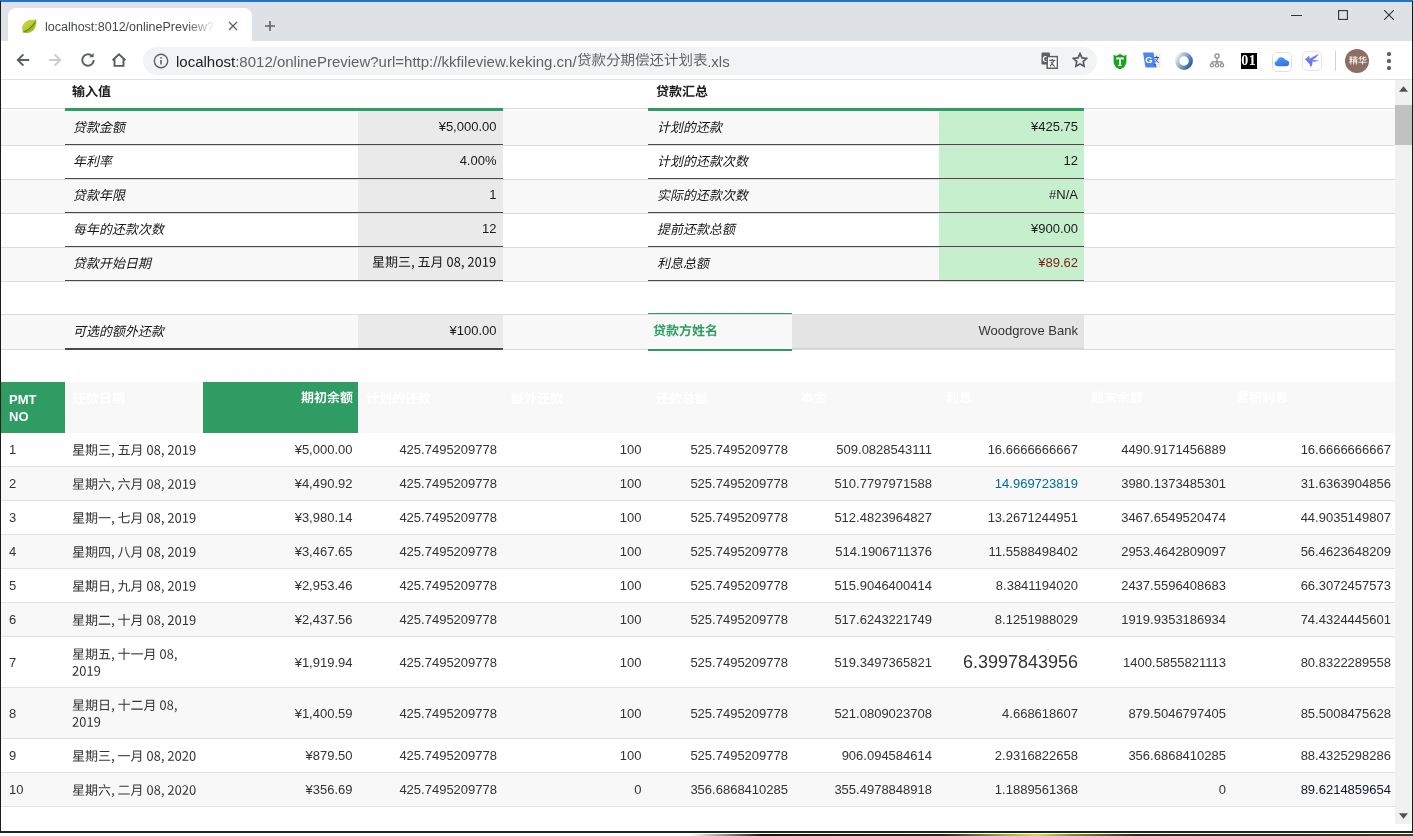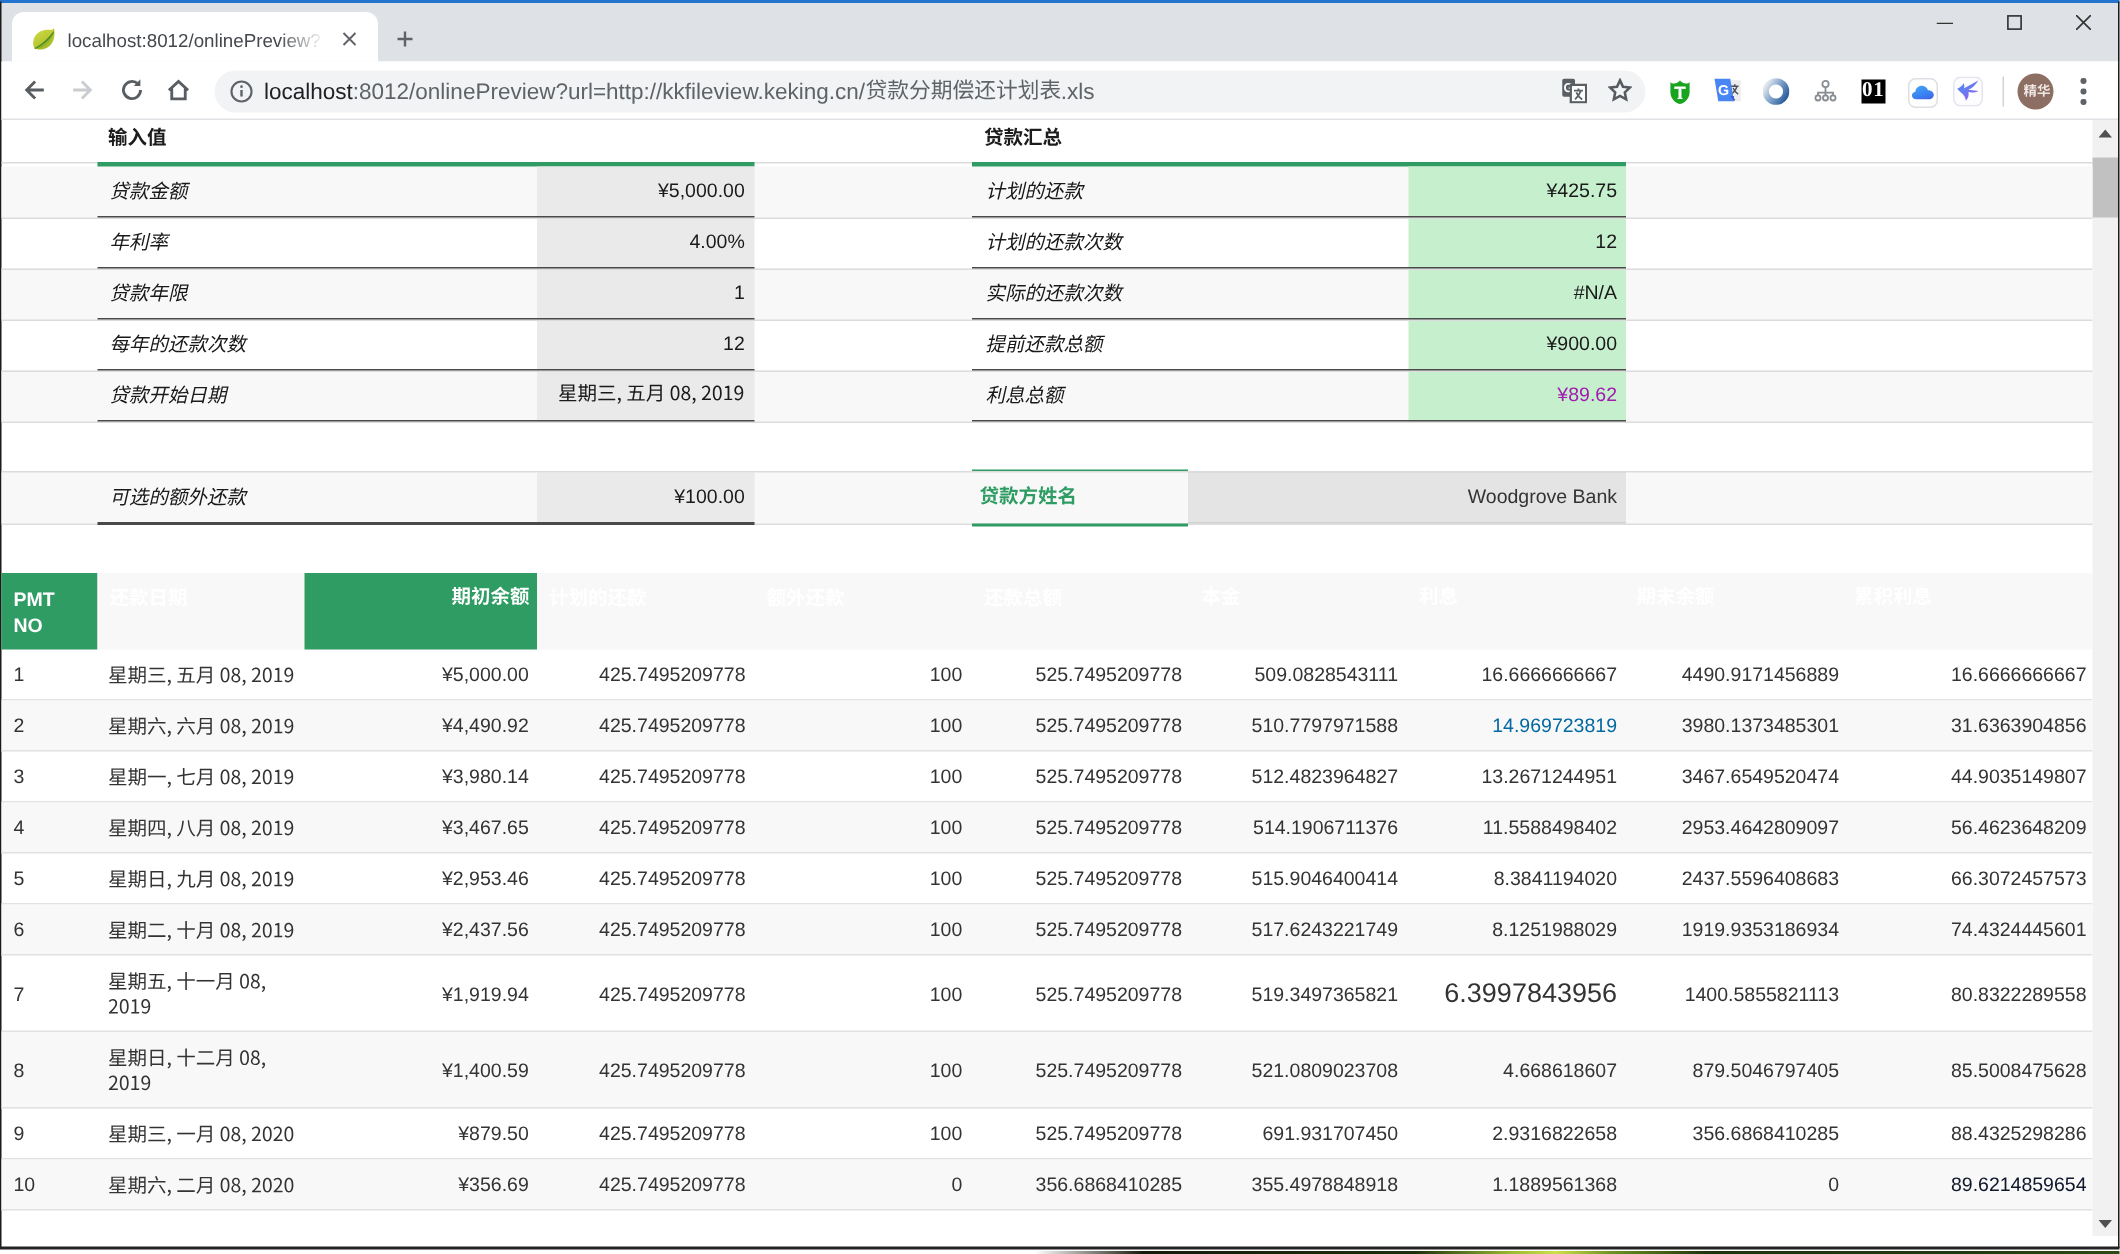--- a/index.html
+++ b/index.html
@@ -427,21 +427,21 @@
       <use href="#gR30" x="7893"></use>
       <use href="#gR31" x="8448"></use>
       <use href="#gR39" x="9003"></use>
     </g>
   </svg>
 <div style="position:absolute;top:320.95px;font-size:13px;line-height:19.5px;color:#1a1a1a;white-space:nowrap;right:916.5px;text-align:right;">¥100.00</div>
 <div style="position:absolute;top:116.95px;font-size:13px;line-height:19.5px;color:#1a1a1a;white-space:nowrap;right:335px;text-align:right;">¥425.75</div>
 <div style="position:absolute;top:150.95px;font-size:13px;line-height:19.5px;color:#1a1a1a;white-space:nowrap;right:335px;text-align:right;">12</div>
 <div style="position:absolute;top:184.95px;font-size:13px;line-height:19.5px;color:#1a1a1a;white-space:nowrap;right:335px;text-align:right;">#N/A</div>
 <div style="position:absolute;top:218.95px;font-size:13px;line-height:19.5px;color:#1a1a1a;white-space:nowrap;right:335px;text-align:left;">¥900.00</div>
-<div style="position:absolute;top:252.95px;font-size:13px;line-height:19.5px;color:#a21caf;white-space:nowrap;right:335px;text-align:right;">¥89.62</div>
+<div style="position:absolute;top:252.95px;font-size:13px;line-height:19.5px;color:#7f1d1d;white-space:nowrap;right:335px;text-align:right;">¥89.62</div>
 <div style="position:absolute;top:320.95px;font-size:13px;line-height:19.5px;color:#333;white-space:nowrap;right:335px;text-align:right;">Woodgrove Bank</div>
 <div style="position:absolute;left:1px;top:382px;width:64px;height:51px;background:#2e9c63;"></div>
 <div style="position:absolute;left:65px;top:382px;width:138px;height:51px;background:#f8f8f8;"></div>
 <div style="position:absolute;left:203px;top:382px;width:155px;height:51px;background:#2e9c63;"></div>
 <div style="position:absolute;left:358px;top:382px;width:145px;height:51px;background:#f8f8f8;"></div>
 <div style="position:absolute;left:503px;top:382px;width:145px;height:51px;background:#f8f8f8;"></div>
 <div style="position:absolute;left:648px;top:382px;width:146px;height:51px;background:#f8f8f8;"></div>
 <div style="position:absolute;left:794px;top:382px;width:145px;height:51px;background:#f8f8f8;"></div>
 <div style="position:absolute;left:939px;top:382px;width:145px;height:51px;background:#f8f8f8;"></div>
 <div style="position:absolute;left:1084px;top:382px;width:145px;height:51px;background:#f8f8f8;"></div>
@@ -763,21 +763,21 @@
       <use href="#gR32" x="7338"></use>
       <use href="#gR30" x="7893"></use>
       <use href="#gR32" x="8448"></use>
       <use href="#gR30" x="9003"></use>
     </g>
   </svg>
 <div style="position:absolute;top:746.25px;font-size:13px;line-height:19.5px;color:#333;white-space:nowrap;right:1060.5px;text-align:right;">¥879.50</div>
 <div style="position:absolute;top:746.25px;font-size:13px;line-height:19.5px;color:#333;white-space:nowrap;right:916px;text-align:right;">425.7495209778</div>
 <div style="position:absolute;top:746.25px;font-size:13px;line-height:19.5px;color:#333;white-space:nowrap;right:771.5px;text-align:right;">100</div>
 <div style="position:absolute;top:746.25px;font-size:13px;line-height:19.5px;color:#333;white-space:nowrap;right:625px;text-align:right;">525.7495209778</div>
-<div style="position:absolute;top:746.25px;font-size:13px;line-height:19.5px;color:#333;white-space:nowrap;right:481px;text-align:right;">691.931707450</div>
+<div style="position:absolute;top:746.25px;font-size:13px;line-height:19.5px;color:#333;white-space:nowrap;right:481px;text-align:right;">906.094584614</div>
 <div style="position:absolute;top:746.25px;font-size:13px;line-height:19.5px;color:#333;white-space:nowrap;right:335px;text-align:right;">2.9316822658</div>
 <div style="position:absolute;top:746.25px;font-size:13px;line-height:19.5px;color:#333;white-space:nowrap;right:187px;text-align:right;">356.6868410285</div>
 <div style="position:absolute;top:746.25px;font-size:13px;line-height:19.5px;color:#333;white-space:nowrap;right:22px;text-align:right;">88.4325298286</div>
 <div style="position:absolute;left:1px;top:773px;width:1394px;height:34px;background:#f8f8f8;"></div>
 <div style="position:absolute;left:1px;top:806px;width:1394px;height:1px;background:#e2e2e2;"></div>
 <div style="position:absolute;top:780.25px;font-size:13px;line-height:19.5px;color:#333;white-space:nowrap;left:9px;">10</div>
 <svg style="position:absolute;left:72.0px;top:784.0px;overflow:visible;" width="124.3" height="13.3" viewBox="0 0 124.3 13.3">
     <g fill="#333" transform="translate(0,10.85) scale(0.0130,-0.0130)">
       <use href="#gR661f" x="0"></use>
       <use href="#gR671f" x="1000"></use>

